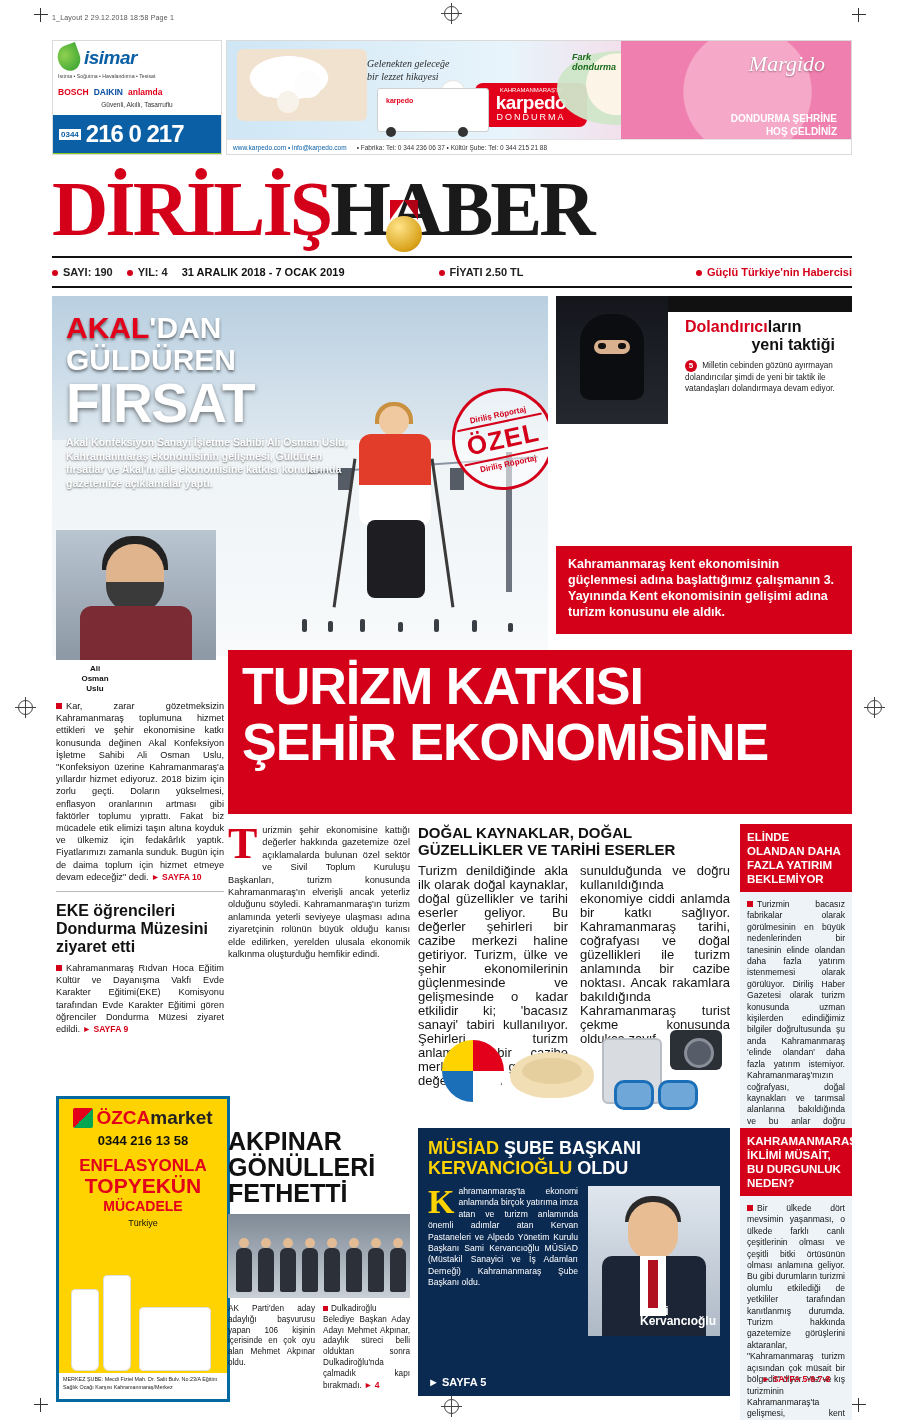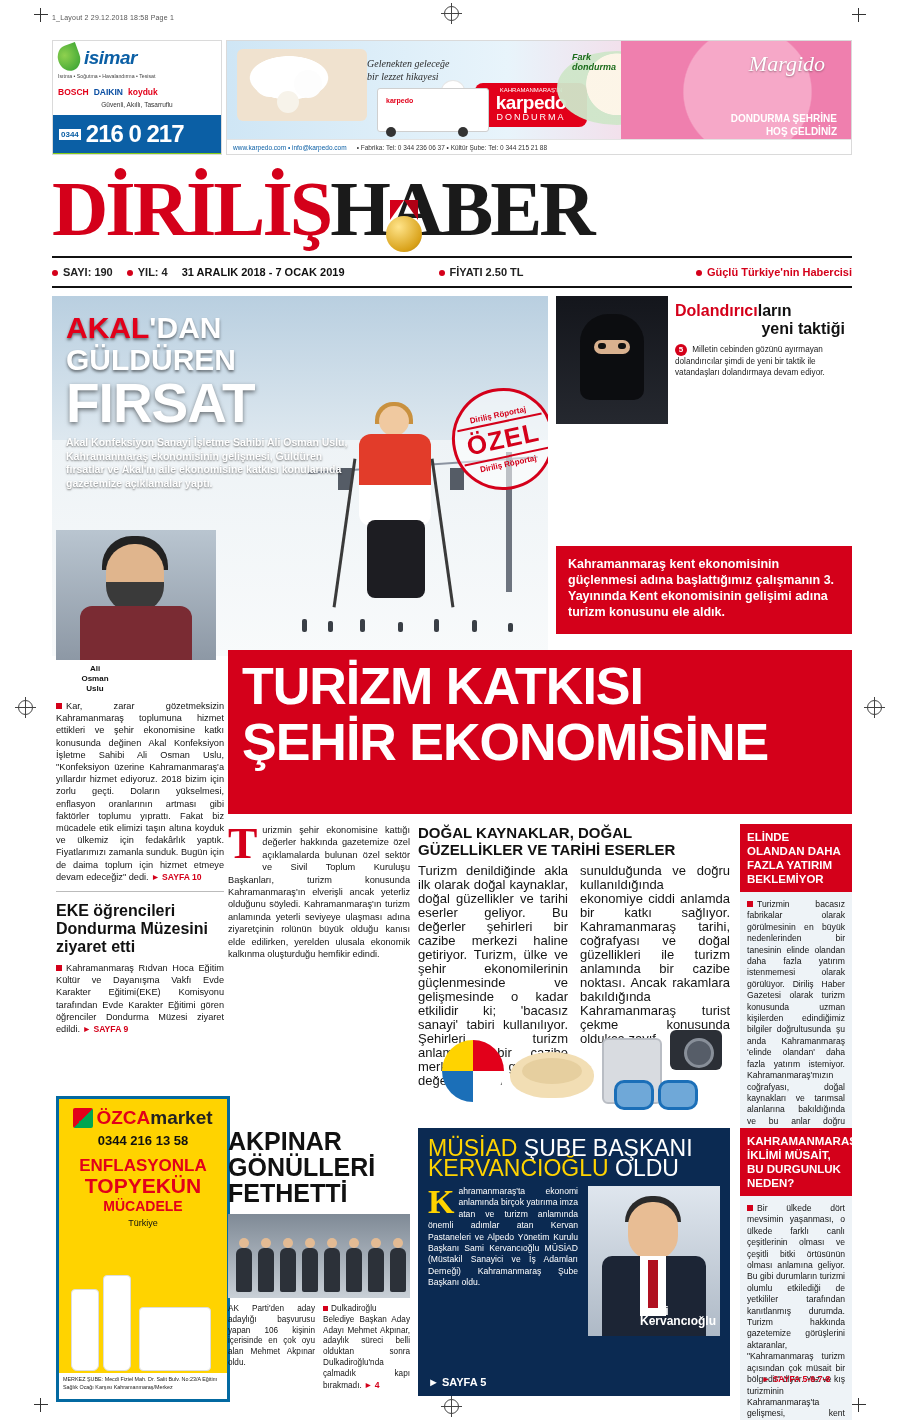--- a/index.html
+++ b/index.html
@@ -104,21 +104,21 @@
   .ozel-stamp .s1,.ozel-stamp .s3{font-size:8px;font-weight:bold;}
   .ozel-stamp .s2{font-size:26px;font-weight:bold;letter-spacing:1px;border-top:2px solid #d4001a;border-bottom:2px solid #d4001a;padding:1px 6px;margin:2px 0;}
 
   
   .tr-box{position:absolute;left:556px;top:296px;width:296px;height:128px;background:#111;overflow:hidden;}
   .tr-photo{position:absolute;left:0;top:0;width:112px;height:128px;background:linear-gradient(180deg,#14161c,#25282f);}
   .tr-photo .hood{position:absolute;left:24px;top:18px;width:64px;height:86px;background:#0c0d10;border-radius:28px 28px 10px 10px;}
   .tr-photo .face{position:absolute;left:38px;top:44px;width:36px;height:14px;background:#d9b18f;border-radius:7px;}
   .tr-photo .eye{position:absolute;top:47px;width:8px;height:6px;background:#111;border-radius:3px;}
   .tr-photo .e1{left:42px;} .tr-photo .e2{left:62px;}
-  .tr-body{position:absolute;left:112px;top:0;width:184px;height:128px;background:#fff;padding:6px 7px;box-sizing:border-box;}
+  .tr-body{position:absolute;left:112px;top:16px;width:184px;height:128px;background:#fff;padding:6px 17px;box-sizing:border-box;}
   .tr-t1{font-size:16px;font-weight:bold;line-height:18px;color:#d4001a;}
   .tr-t1 b{color:#111;}
   .tr-t2{font-size:16px;font-weight:bold;line-height:18px;color:#111;text-align:right;}
   .tr-text{font-size:8.2px;line-height:11px;color:#222;margin-top:6px;}
   .pagebadge{display:inline-block;width:12px;height:12px;border-radius:50%;background:#d4001a;color:#fff;font-size:8px;text-align:center;line-height:12px;font-weight:bold;vertical-align:middle;margin-right:3px;}
 
   
   .redstrip{position:absolute;left:556px;top:546px;width:296px;height:88px;background:#d4001a;color:#fff;padding:10px 12px;box-sizing:border-box;font-size:12.5px;line-height:16px;font-weight:bold;}
 
   
@@ -188,21 +188,21 @@
   .akp-head{font-size:25px;font-weight:bold;line-height:26px;color:#111;}
   .akp-photo{margin-top:8px;width:182px;height:84px;background:linear-gradient(180deg,#7f8a96,#c9d0d7);position:relative;overflow:hidden;}
   .akp-photo i{position:absolute;bottom:6px;width:16px;height:44px;background:#2c3139;border-radius:6px 6px 2px 2px;display:block;}
   .akp-photo i:after{content:"";position:absolute;left:3px;top:-10px;width:10px;height:10px;border-radius:50%;background:#e3bb94;}
   .akp-cols{display:flex;gap:8px;margin-top:6px;}
   .akp-cols div{flex:1;font-size:8.2px;line-height:10.8px;text-align:justify;color:#141414;}
   .akp-cols .sq{display:inline-block;width:5px;height:5px;background:#d4001a;margin-right:3px;}
 
   
   .mus{position:absolute;left:418px;top:1128px;width:312px;height:268px;background:#0b2a52;color:#fff;padding:10px;box-sizing:border-box;}
-  .mus-head{font-size:23px;font-weight:normal;line-height:20px;}
+  .mus-head{font-size:18px;font-weight:bold;line-height:20px;}
   .mus-head .y{color:#ffd300;}
   .mus-body{display:flex;gap:10px;margin-top:8px;}
   .mus-text{width:150px;font-size:8.6px;line-height:11.4px;text-align:justify;}
   .mus-text .dc{float:left;font-size:34px;line-height:28px;font-weight:bold;color:#ffd300;margin:2px 4px 0 0;font-family:"Liberation Serif",serif;}
   .mus-photo{width:132px;height:150px;background:linear-gradient(180deg,#dfe6ee,#aeb9c6);position:relative;overflow:hidden;}
   .mus-photo .head{position:absolute;left:40px;top:16px;width:50px;height:58px;border-radius:24px;background:#e8bd94;}
   .mus-photo .hair{position:absolute;left:37px;top:10px;width:56px;height:26px;border-radius:26px 26px 0 0;background:#2a2a2a;}
   .mus-photo .suit{position:absolute;left:14px;top:70px;width:104px;height:80px;background:#1c2535;border-radius:10px 10px 0 0;}
   .mus-photo .shirt{position:absolute;left:52px;top:70px;width:26px;height:60px;background:#fff;}
   .mus-photo .tie{position:absolute;left:60px;top:74px;width:10px;height:48px;background:#b01020;}
@@ -231,21 +231,21 @@
     <div class="ad-isimar">
       <div class="isimar-top">
         <div class="isimar-logo">
           <span class="isimar-leaf"></span>
           <span class="isimar-name">isimar</span>
         </div>
         <div class="isimar-sub">Isıtma • Soğutma • Havalandırma • Tesisat</div>
         <div class="isimar-brands">
           <span class="b-bosch">BOSCH</span>
           <span class="b-daikin">DAIKIN</span>
-          <span class="b-airfel">koyduk</span>
+          <span class="b-airfel">anlamda</span>
         </div>
         <div class="isimar-tag">Güvenli, Akıllı, Tasarruflu</div>
       </div>
       <div class="isimar-bot">
         <span class="isimar-code">0344</span>
         <span class="isimar-phone">216 0 217</span>
       </div>
     </div>
 
     <div class="ad-karpedo">

